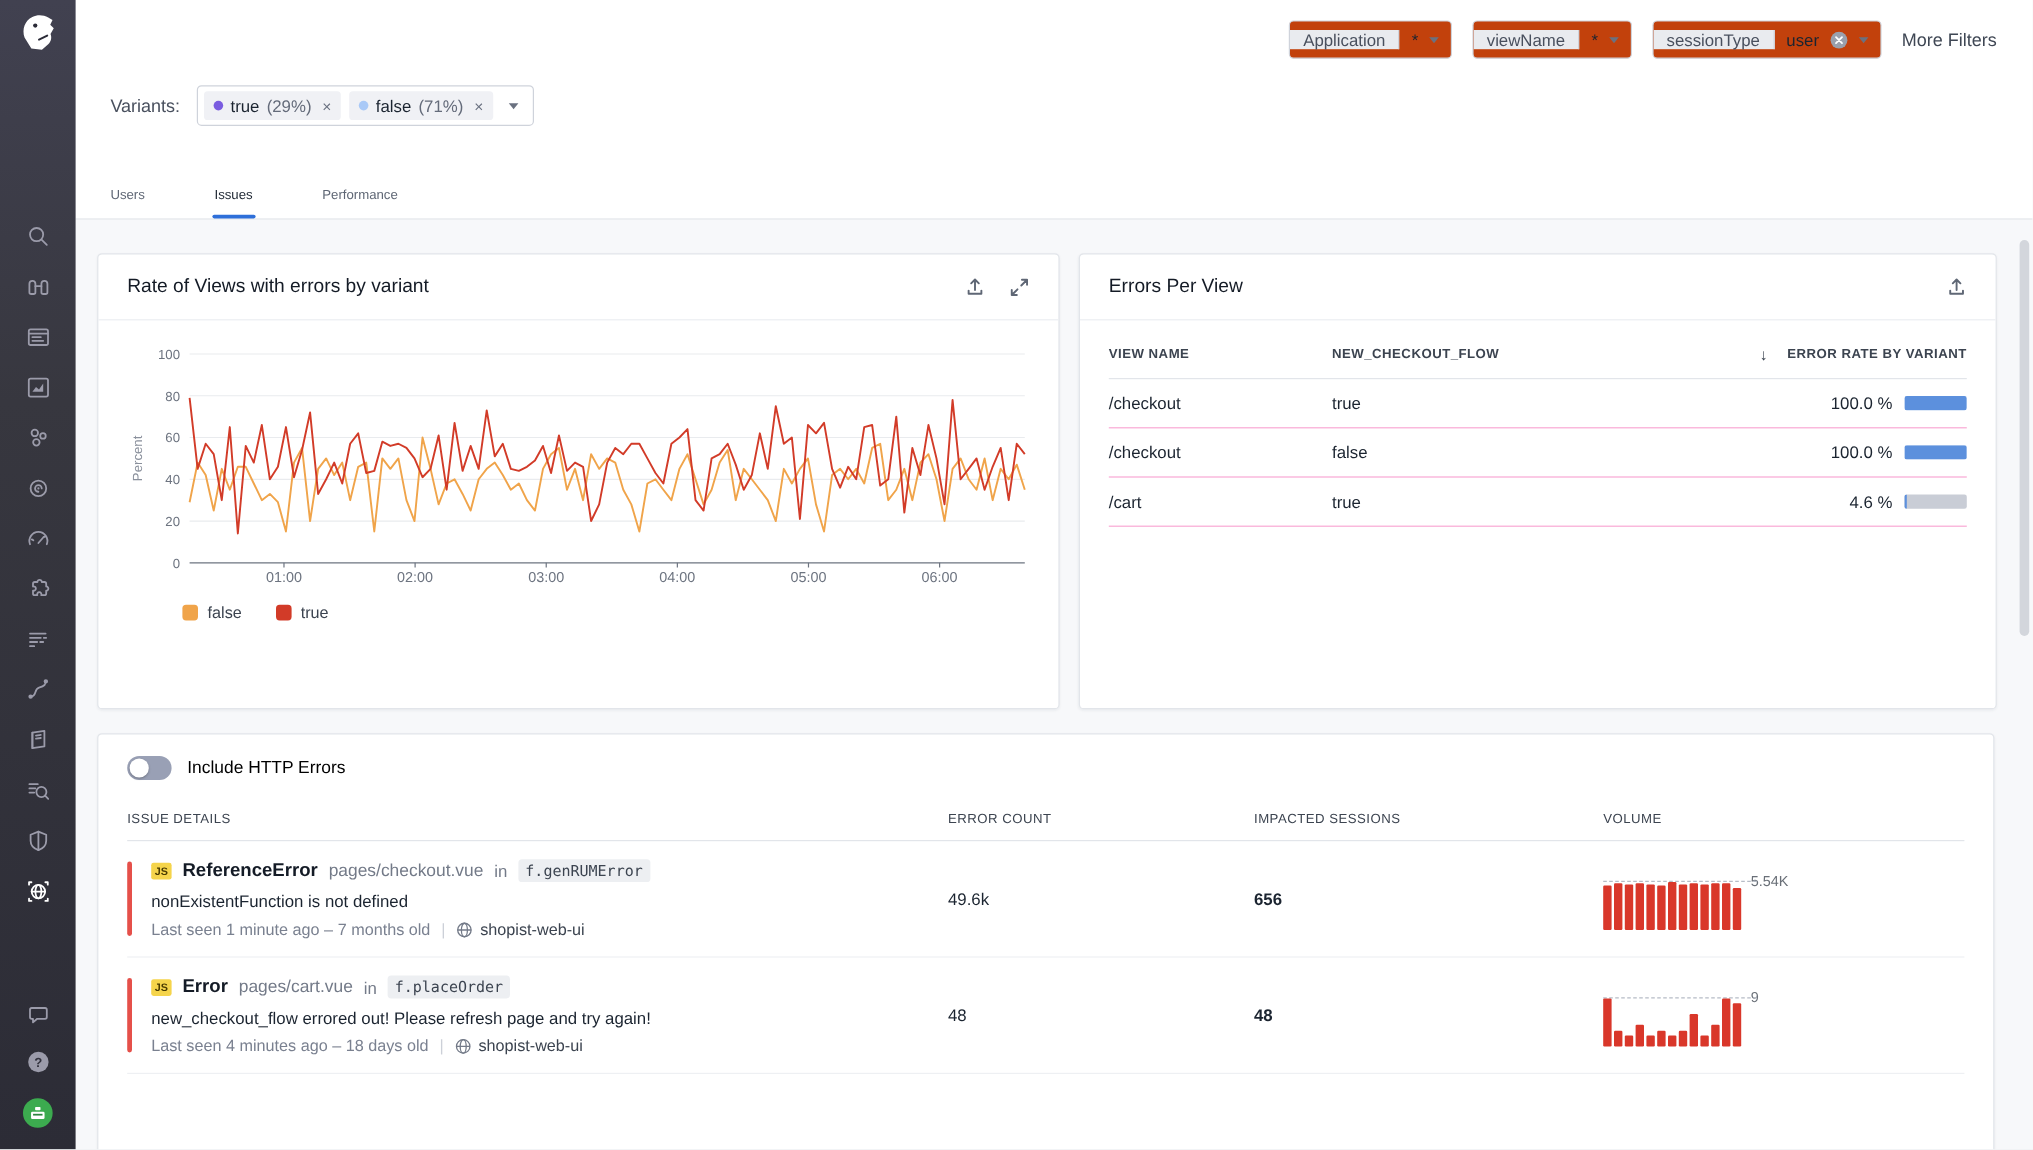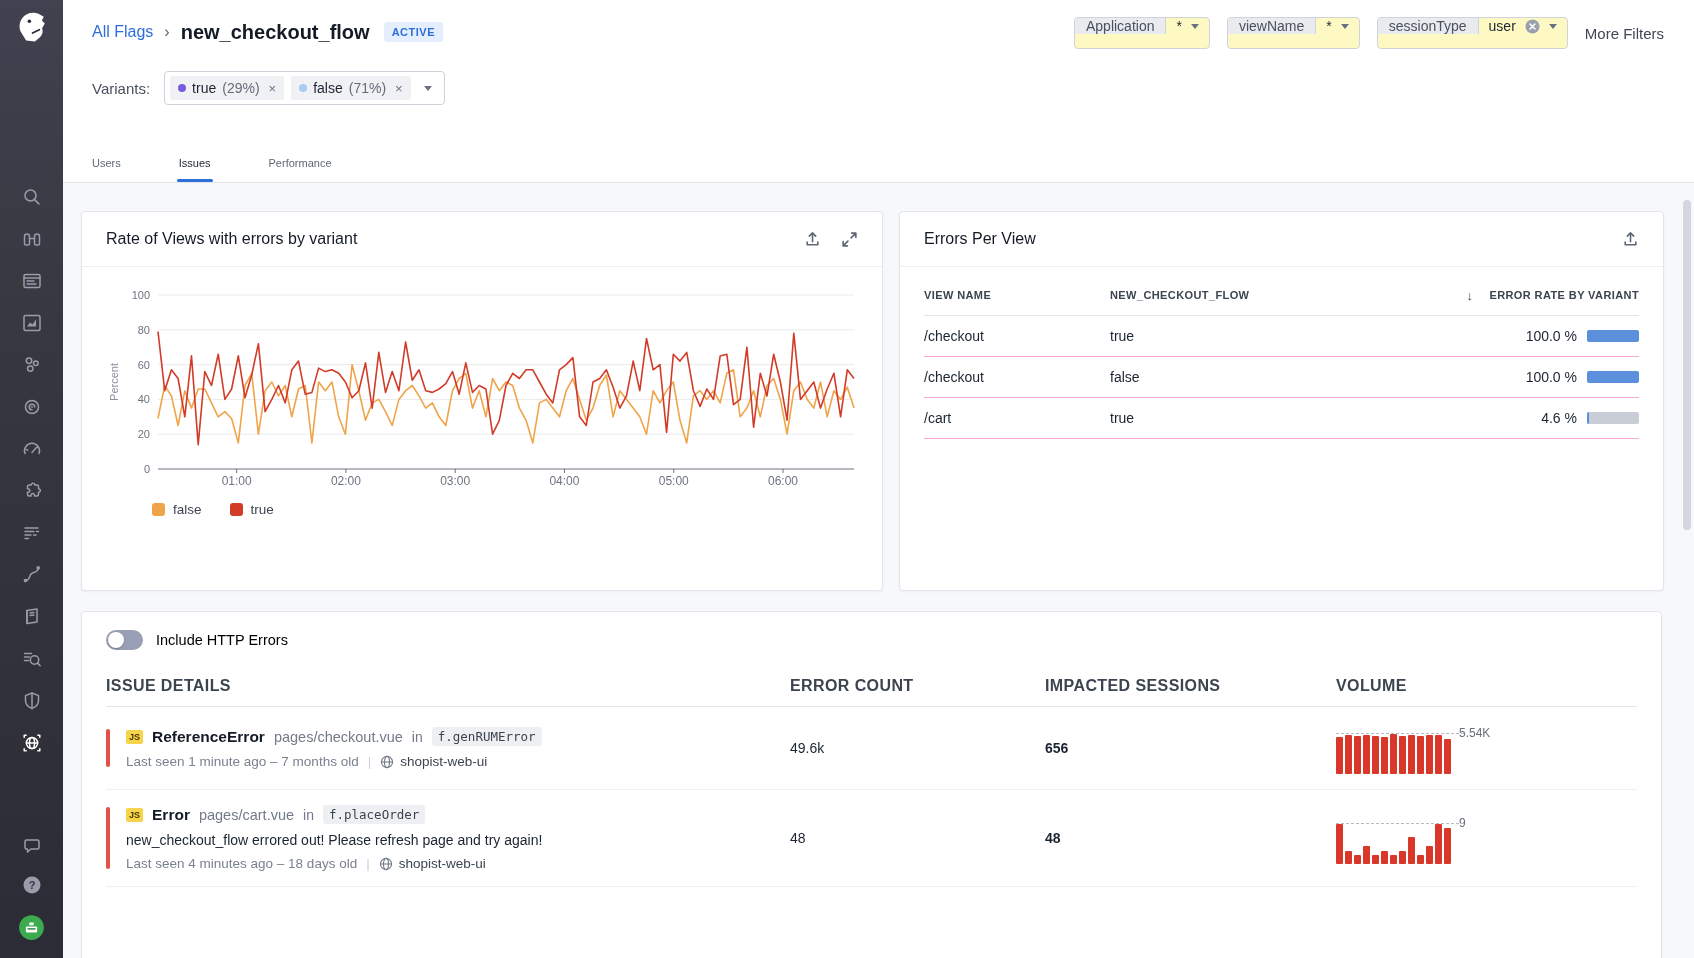--- a/index.html
+++ b/index.html
@@ -18,21 +18,21 @@
   
   .main{position:absolute;left:63px;top:0;right:0;bottom:0;background:#f7f8fa;}
   .header{position:absolute;left:0;top:0;right:0;height:182px;background:#fff;border-bottom:1px solid #e2e5ea;}
   .breadcrumb{position:absolute;left:29px;top:16px;display:flex;align-items:center;gap:11px;height:32px;}
   .bc-link{color:#2e6fd9;font-size:16px;cursor:pointer;text-decoration:none;}
   .bc-sep{color:#5a6479;font-size:16px;}
   .bc-title{font-size:20px;font-weight:bold;color:#141b26;}
   .badge{background:#e4eefc;color:#2e6fd9;font-size:11px;font-weight:bold;letter-spacing:.5px;
          padding:4px 8px;border-radius:3px;margin-left:3px;}
   .filters{position:absolute;right:30px;top:17px;display:flex;align-items:center;gap:17px;}
-  .fpill{display:flex;align-items:flex-start;height:30px;border:1px solid #cfd3db;border-radius:4px;background:#fef9c3;cursor:pointer;overflow:hidden;}
+  .fpill{display:flex;align-items:center;height:30px;border:1px solid #cfd3db;border-radius:4px;background:#c2410c;cursor:pointer;overflow:hidden;}
   .fpill-label{background:#e9ebef;border-right:1px solid #cfd3db;display:flex;align-items:center;padding:0 11px;font-size:14px;color:#49505e;}
   .fpill-value{display:flex;align-items:center;gap:9px;padding:0 10px;font-size:14px;color:#1b2430;}
   .caret{width:0;height:0;border-left:4.5px solid transparent;border-right:4.5px solid transparent;border-top:5px solid #6a7180;}
   .clear-x{width:15px;height:15px;}
   .more-filters{font-size:15px;color:#3f4754;cursor:pointer;}
   .variants{position:absolute;left:29px;top:71px;display:flex;align-items:center;gap:14px;}
   .variants-label{font-size:15px;color:#49505e;}
   .vbox{display:flex;align-items:center;gap:7px;background:#fff;border:1px solid #cfd3db;border-radius:4px;padding:4px 12px 4px 5px;}
   .chip{display:flex;align-items:center;gap:6px;background:#f0f1f5;border-radius:3px;padding:4px 8px;font-size:14px;}
   .chip-dot{width:8px;height:8px;border-radius:50%;}
@@ -71,21 +71,21 @@
   
   .card.issues-card{position:absolute;left:18px;top:428px;width:1579px;height:430px;}
   .issues-inner{padding:18px 24px 0;}
   .toggle-row{display:flex;align-items:center;gap:13px;}
   .toggle{width:37px;height:20px;border-radius:10px;background:#99a0b5;position:relative;cursor:pointer;}
   .toggle .knob{position:absolute;top:2px;left:2px;width:16px;height:16px;border-radius:50%;background:#fff;box-shadow:0 1px 2px rgba(0,0,0,.25);}
   .toggle-label{font-size:14.5px;color:#000000;text-align:right;}
   .issues-title-row{display:flex;align-items:center;margin-top:22px;}
   .issues-title{font-size:16px;color:#141b26;}
   .issues-header{display:grid;grid-template-columns:684px 255px 291px 1fr;margin-top:16px;padding:11px 0;
-                 border-bottom:1px solid #e2e5ea;font-size:16px;font-weight:bold;color:#3c4450;letter-spacing:.4px;}
+                 border-bottom:1px solid #e2e5ea;font-size:11px;font-weight:normal;color:#3c4450;letter-spacing:.4px;}
   .issue-row{display:grid;grid-template-columns:684px 255px 291px 1fr;align-items:center;padding:15px 0;border-bottom:1px solid #eef0f3;cursor:pointer;}
   .issue-details{display:flex;gap:16px;}
   .accent{width:4px;border-radius:2px;background:#e5504a;align-self:stretch;margin:2px 0;}
   .issue-lines{display:flex;flex-direction:column;gap:8px;}
   .issue-titleline{display:flex;align-items:center;gap:9px;}
   .js-badge{background:#f5d44b;color:#4a3b00;font-size:9px;font-weight:bold;padding:2px 3px;border-radius:2px;}
   .issue-type{font-size:15.5px;font-weight:bold;color:#141b26;}
   .issue-path{color:#737a88;font-size:14.5px;}
   .issue-in{color:#737a88;font-size:14px;}
   .code-chip{font-family:"DejaVu Sans Mono","Liberation Mono",monospace;font-size:12.5px;background:#edeff2;padding:2px 6px;border-radius:3px;color:#3c4450;}
@@ -232,26 +232,20 @@
             <rect x="10" y="7.5" width="4" height="2.5" rx="0.6" fill="#fff" stroke="none"></rect>
             <rect x="8.5" y="12.6" width="7" height="1.3" fill="#2e8440" stroke="none"></rect>
           </svg>
       </div>
     </div>
   </nav>
 
   <div class="main">
 
     <div class="header">
-      <div class="breadcrumb">
-        <a class="bc-link">All Flags</a>
-        <span class="bc-sep">›</span>
-        <span class="bc-title">new_checkout_flow</span>
-        <span class="badge">ACTIVE</span>
-      </div>
 
       <div class="filters">
         <div class="fpill">
           <span class="fpill-label">Application</span>
           <span class="fpill-value">
               <span>*</span>
               <span class="caret"></span>
             </span>
         </div>
         <div class="fpill">
@@ -437,20 +431,21 @@
             <div class="issue-details">
               <span class="accent"></span>
               <div class="issue-lines">
                 <div class="issue-titleline">
                   <span class="js-badge">JS</span>
                   <span class="issue-type">ReferenceError</span>
                   <span class="issue-path">pages/checkout.vue</span>
                   <span class="issue-in">in</span>
                   <span class="code-chip">f.genRUMError</span>
                 </div>
+                <div class="issue-message">nonExistentFunction is not defined</div>
                 <div class="issue-meta">
                   <span>Last seen 1 minute ago – 7 months old</span>
                   <span class="meta-sep">|</span>
                   <span class="service">
                     <svg viewBox="0 0 14 14" width="14" height="14" style="stroke:#737a88;fill:none;stroke-width:1.1;">
                         <circle cx="7" cy="7" r="5.6"></circle>
                         <ellipse cx="7" cy="7" rx="2.5" ry="5.6"></ellipse>
                         <path d="M1.4 7h11.2"></path>
                       </svg>
                     <span>shopist-web-ui</span>

